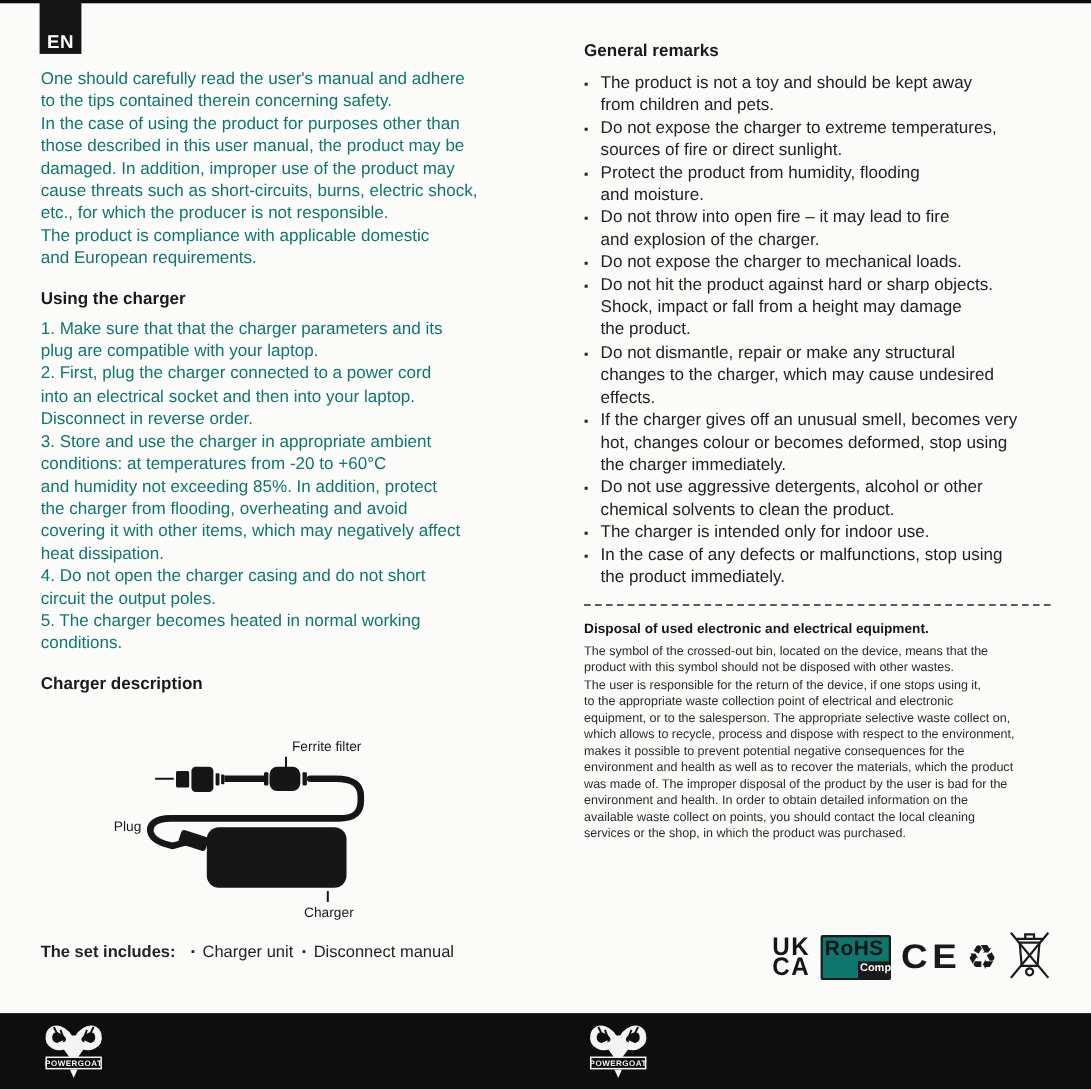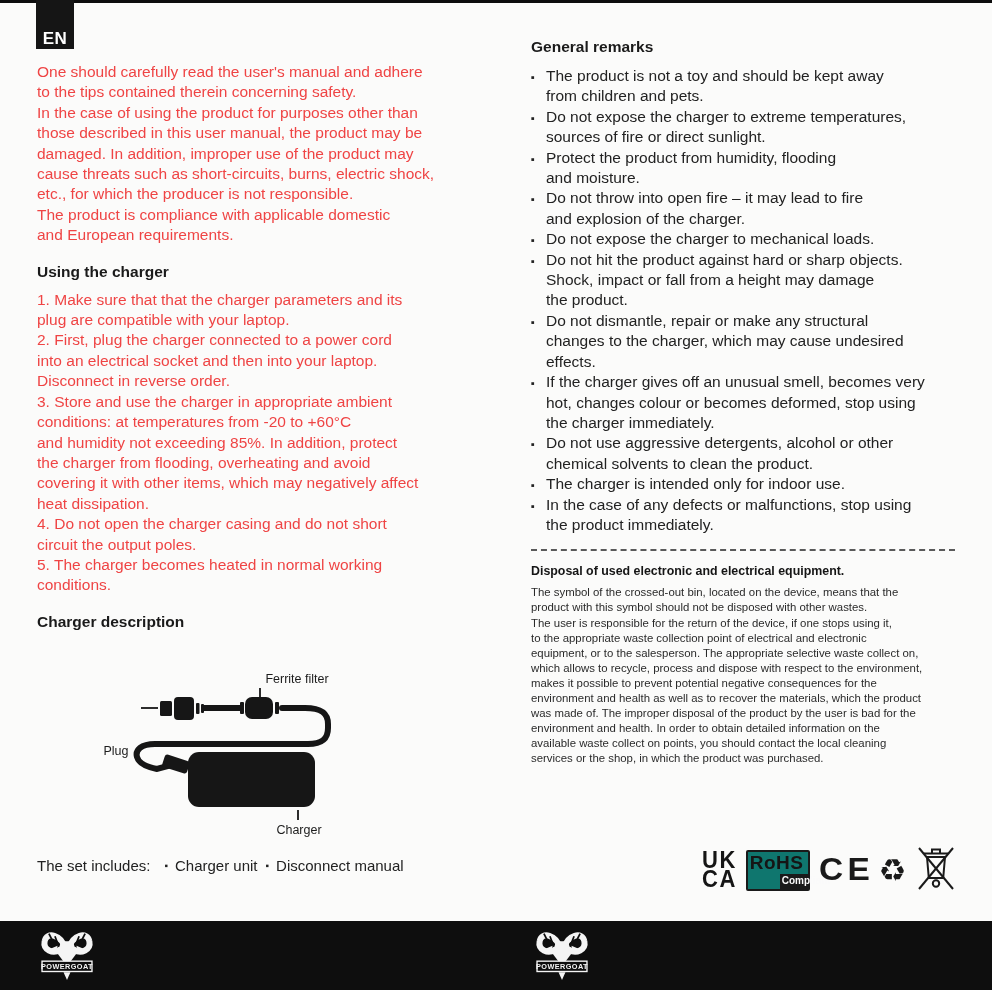--- a/index.html
+++ b/index.html
@@ -13,40 +13,40 @@
   .topstrip{position:absolute;left:0;top:0;width:992px;height:3px;background:#0d0d0d;}
   .lang-badge{
     position:absolute;left:36px;top:0;width:38px;height:49px;background:#151515;
     color:#fff;font-weight:bold;font-size:17px;display:flex;align-items:flex-end;justify-content:center;
     padding-top:10px;box-sizing:border-box;letter-spacing:.5px;
   }
   .col-left{position:absolute;left:37px;top:62px;width:463px;}
   .col-right{position:absolute;left:531px;top:38px;width:434px;}
   h2.sec{font-size:16px;font-weight:bold;margin:0 0 9px;color:#1a1a1a;}
   h3.sec{font-size:15.5px;font-weight:bold;margin:17px 0 9px;color:#1a1a1a;}
-  p.body{font-size:15.5px;line-height:20.4px;margin:0;white-space:pre-line;color:#ef4444;}
+  p.body{font-size:15.5px;line-height:20.4px;margin:0;white-space:pre-line;color:#0f766e;}
   ul.remarks{list-style:none;margin:0;padding:0;}
   ul.remarks li{
     position:relative;padding-left:15px;font-size:15.5px;line-height:20.4px;
     white-space:pre-line;color:#222;
   }
   ul.remarks li::before{content:"▪";position:absolute;left:0;top:1px;font-size:11px;color:#222;}
   .dashed-divider{border:none;border-top:2px dashed #5a5a5a;margin:14px 0 0;width:424px;}
   h4.small-sec{font-size:12.4px;font-weight:bold;margin:13px 0 7px;color:#151515;}
   p.small-body{font-size:11.4px;line-height:15.1px;margin:0;white-space:pre-line;color:#2a2a2a;width:430px;}
 
   
   .diagram{position:absolute;left:37px;top:660px;width:463px;height:190px;}
   .diagram svg{position:absolute;left:0;top:0;}
   .diag-label{position:absolute;font-size:12.5px;color:#1c1c1c;}
   .lbl-ferrite{left:198px;top:12px;width:124px;text-align:center;}
   .lbl-plug{left:58px;top:43px;width:42px;text-align:center;margin-top:41px;}
   .lbl-charger{left:224px;top:163px;width:76px;text-align:center;}
   .set-line{position:absolute;left:37px;top:857px;font-size:15px;color:#222;}
-  .set-line b{font-weight:normal;margin-right:6px;}
+  .set-line b{font-weight:bold;margin-right:6px;}
   .si-item{margin-left:8px;}
   .si-item::before{content:"▪";font-size:10px;margin-right:7px;position:relative;top:-2px;}
 
   
   .marks{position:absolute;left:702px;top:844px;display:flex;align-items:center;gap:9px;height:52px;}
   .ukca{font-weight:bold;font-size:22px;line-height:18px;letter-spacing:1.5px;color:#151515;transform:scaleY(1.05);}
   .rohs{border:2.5px solid #1a1a1a;border-radius:2px;width:60px;background:#0f766e;}
   .rohs-top{font-weight:bold;font-size:19px;letter-spacing:.5px;color:#151515;padding:0 2px;}
   .rohs-bottom{background:#1a1a1a;color:#fafafa;font-size:10px;font-weight:bold;padding:1.5px 2px 2.5px;margin-left:32px;}
   .ce{font-size:31px;font-weight:bold;letter-spacing:4px;color:#1a1a1a;transform:scaleX(1.08);transform-origin:left;}

